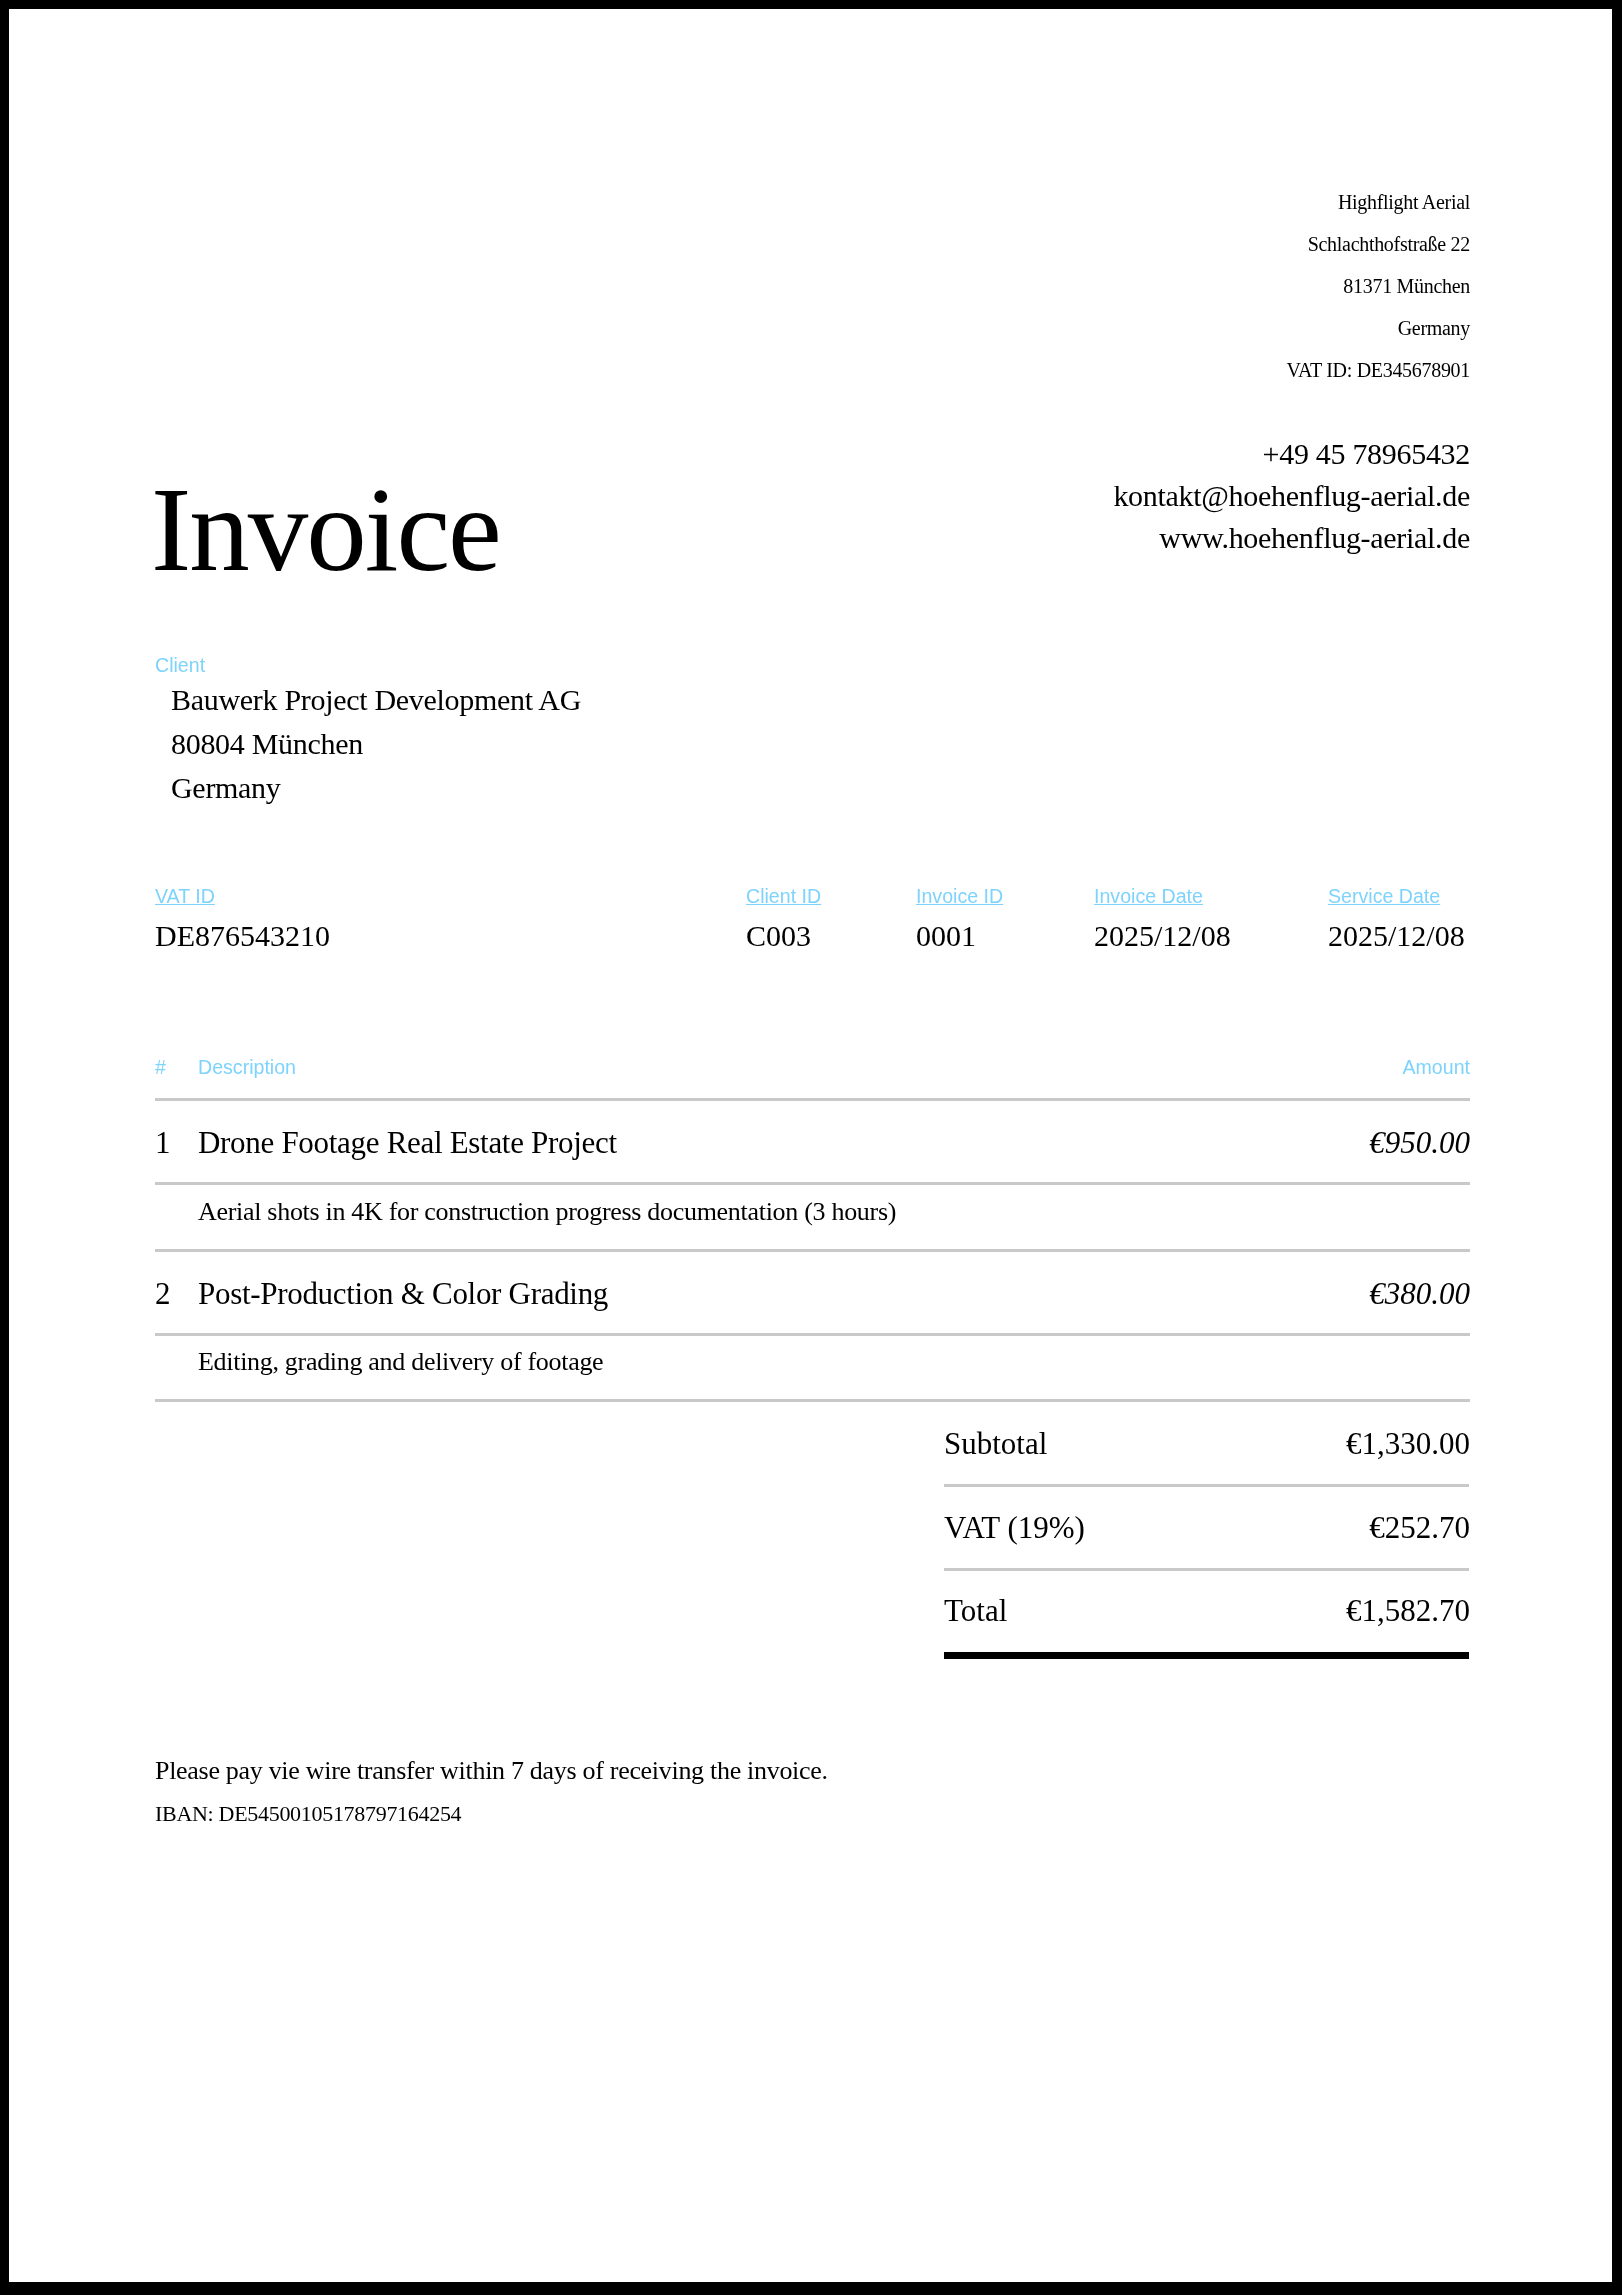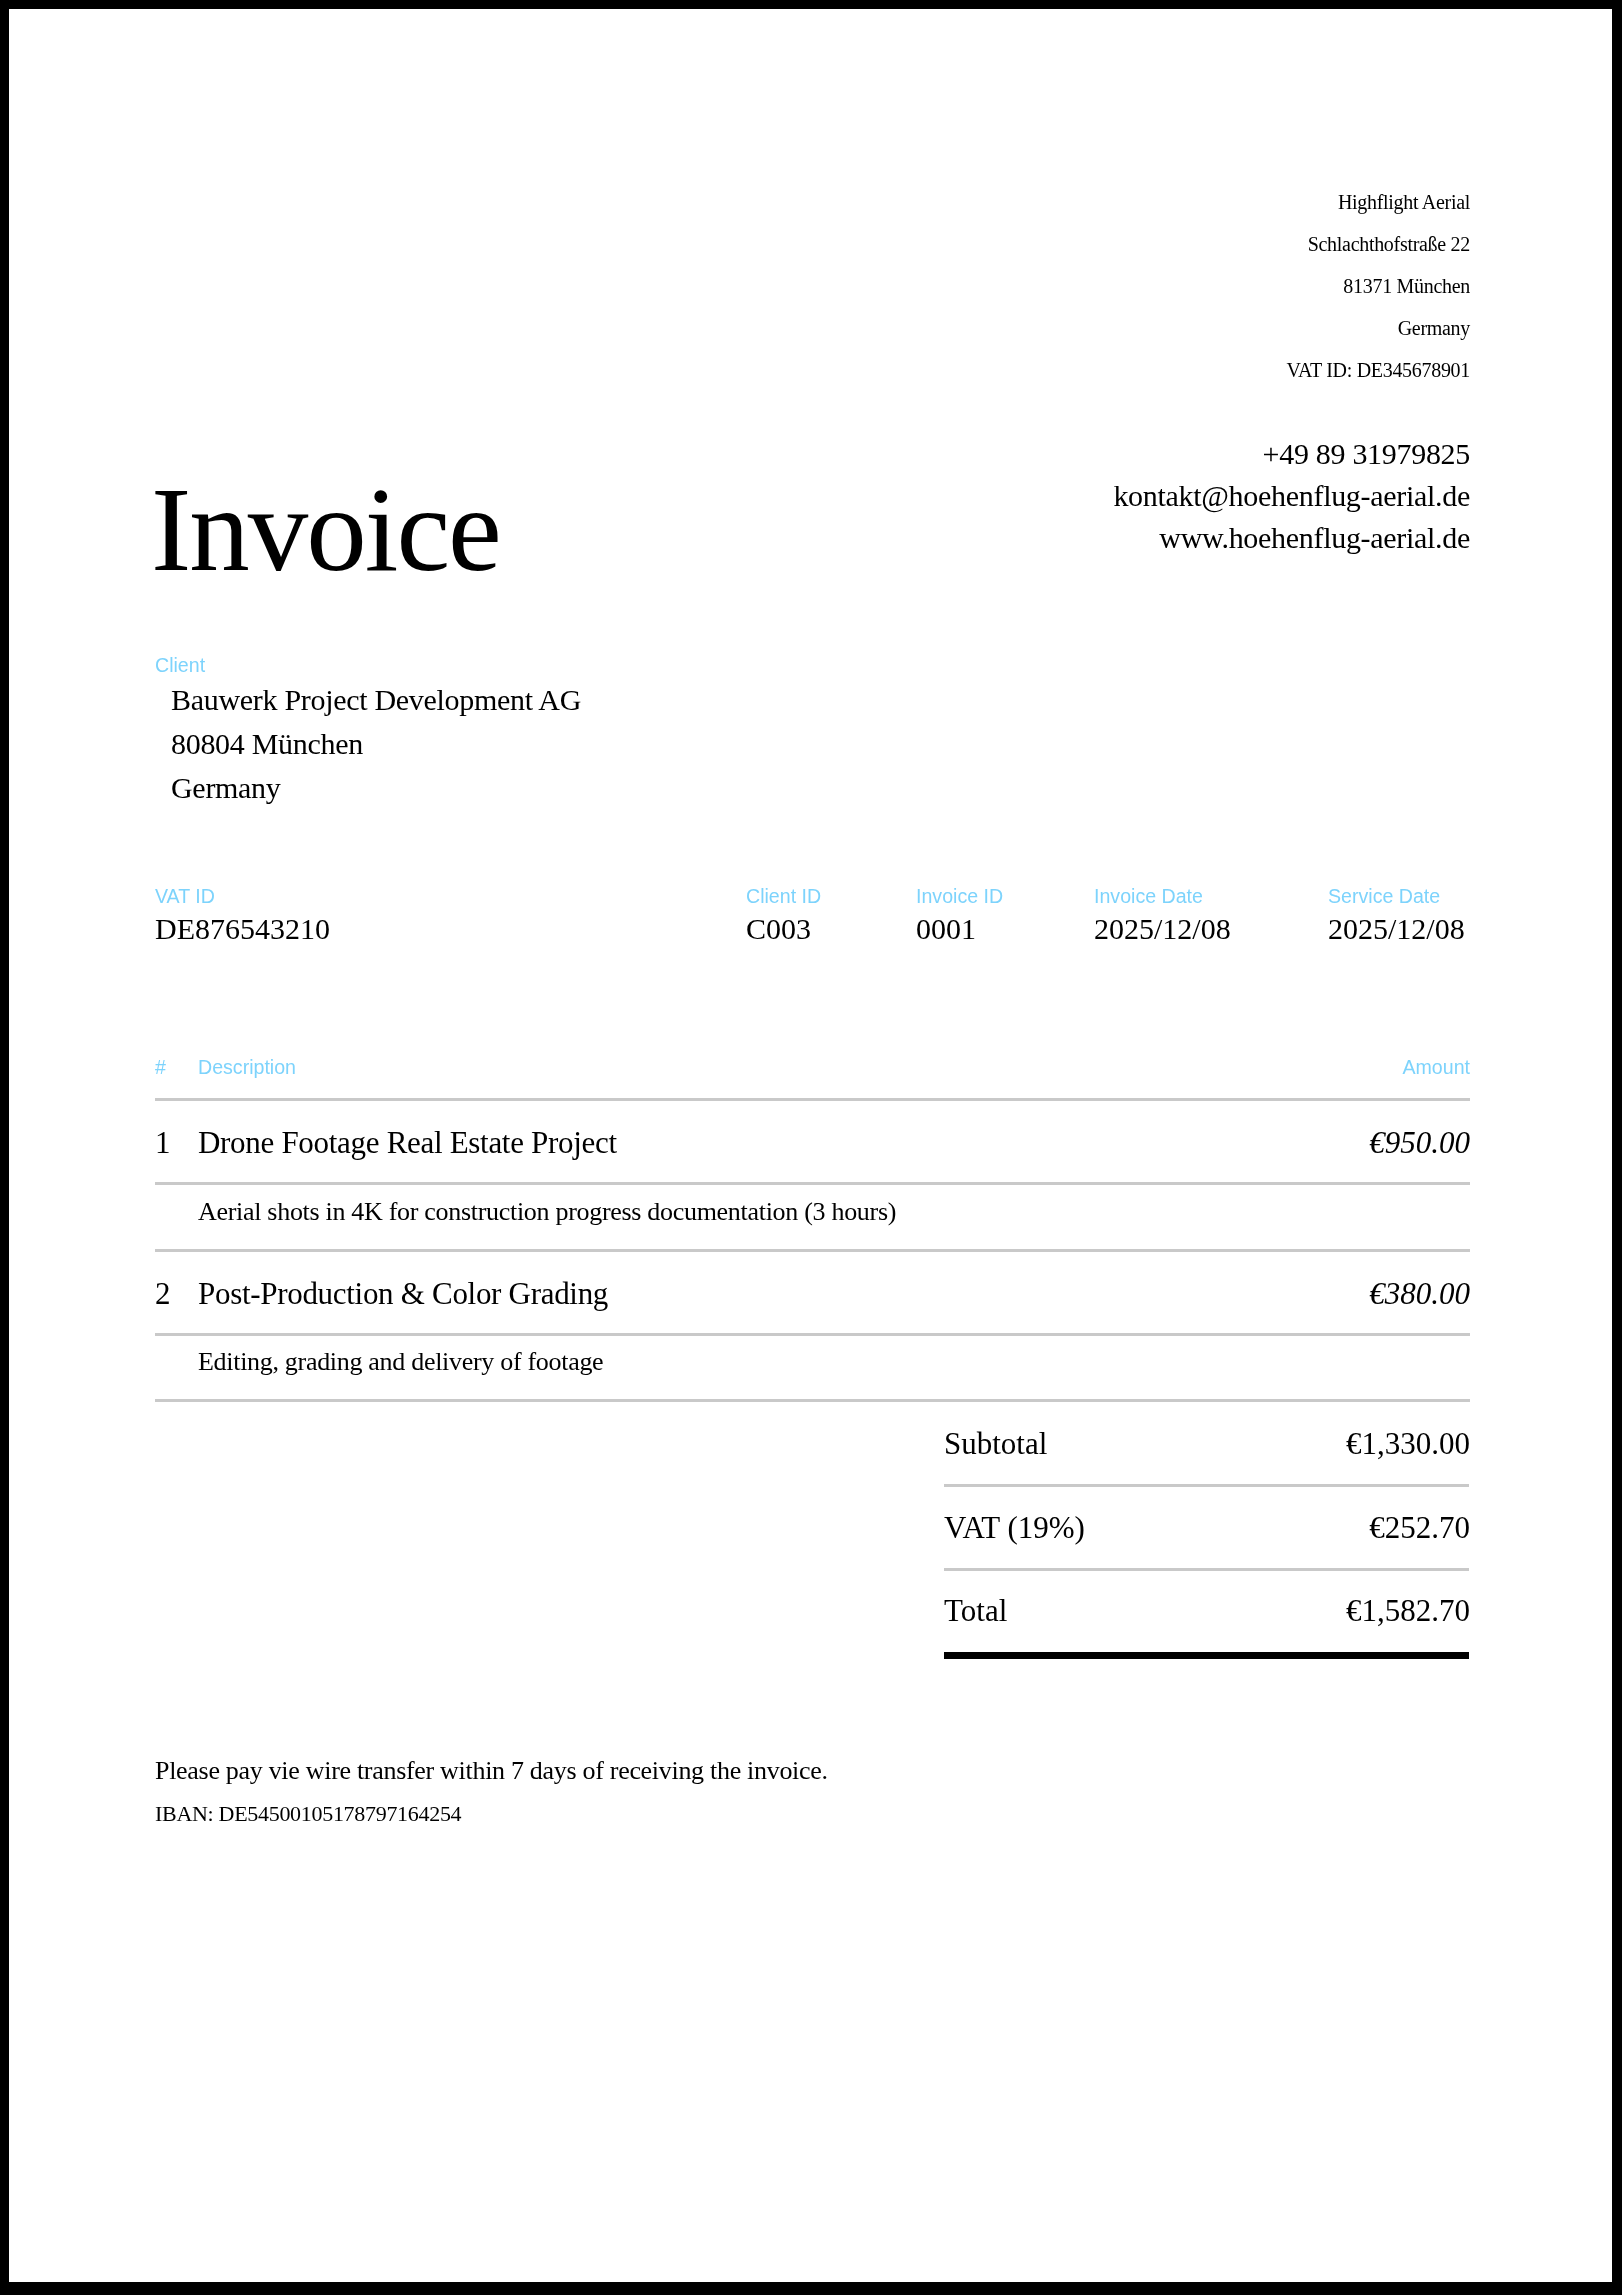--- a/index.html
+++ b/index.html
@@ -62,22 +62,23 @@
   .client-block {
     left: 171px; top: 678px;
     font-size: 30px; line-height: 44px;
     letter-spacing: -0.3px;
   }
 
   
   .meta-col { top: 887px; }
   .meta-col .mlabel {
     font-size: 19.6px; line-height: 19.6px;
-    margin-bottom: 7px;
+    margin-bottom: 14px;
     white-space: nowrap;
+    text-decoration: underline;
   }
   .meta-col .mvalue {
     font-size: 30px; line-height: 30px;
     white-space: nowrap;
   }
   .mc1 { left: 155px; }
   .mc2 { left: 746px; }
   .mc3 { left: 916px; }
   .mc4 { left: 1094px; }
   .mc5 { left: 1328px; }
@@ -143,21 +144,21 @@
 
 <div class="abs serif seller-block">
   <div>Highflight Aerial</div>
   <div>Schlachthofstraße 22</div>
   <div>81371 München</div>
   <div>Germany</div>
   <div>VAT ID: DE345678901</div>
 </div>
 
 <div class="abs serif contact-block">
-  <div>+49 89 31979825</div>
+  <div>+49 45 78965432</div>
   <div>kontakt@hoehenflug-aerial.de</div>
   <div>www.hoehenflug-aerial.de</div>
 </div>
 
 <h1 class="abs serif title">Invoice</h1>
 
 <div class="abs sans client-label">Client</div>
 <div class="abs serif client-block">
   <div>Bauwerk Project Development AG</div>
   <div>80804 München</div>

